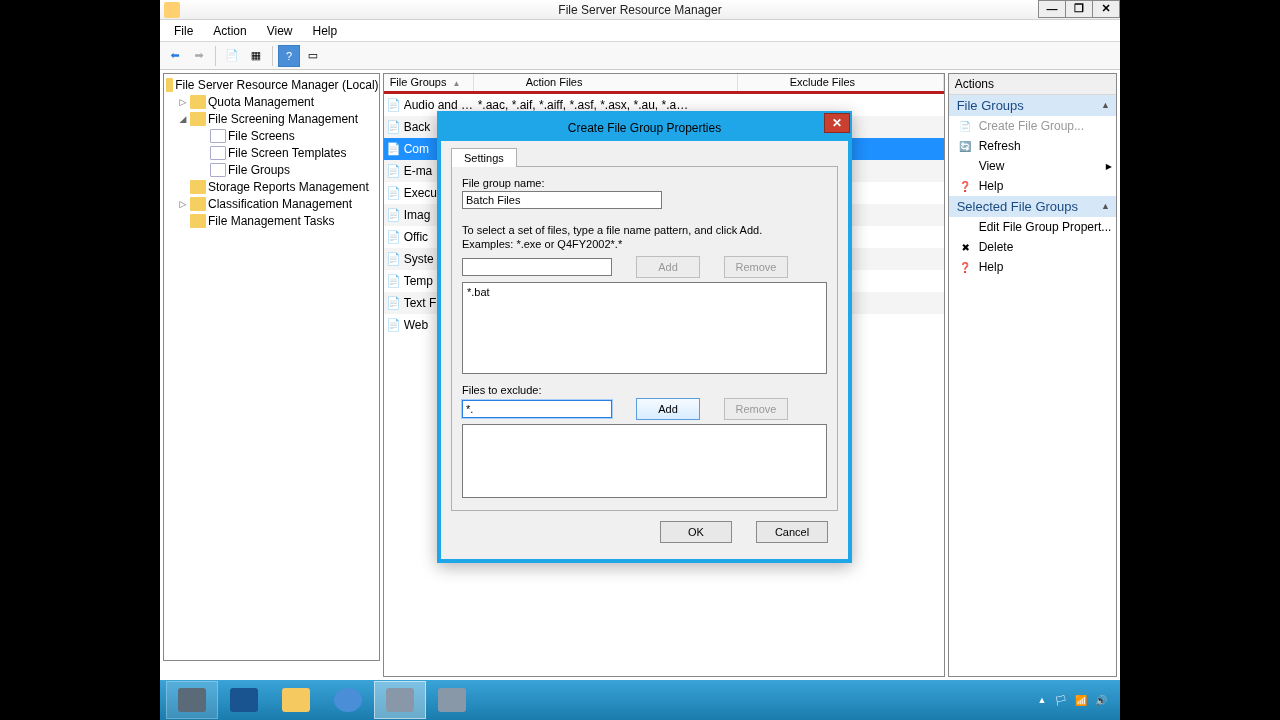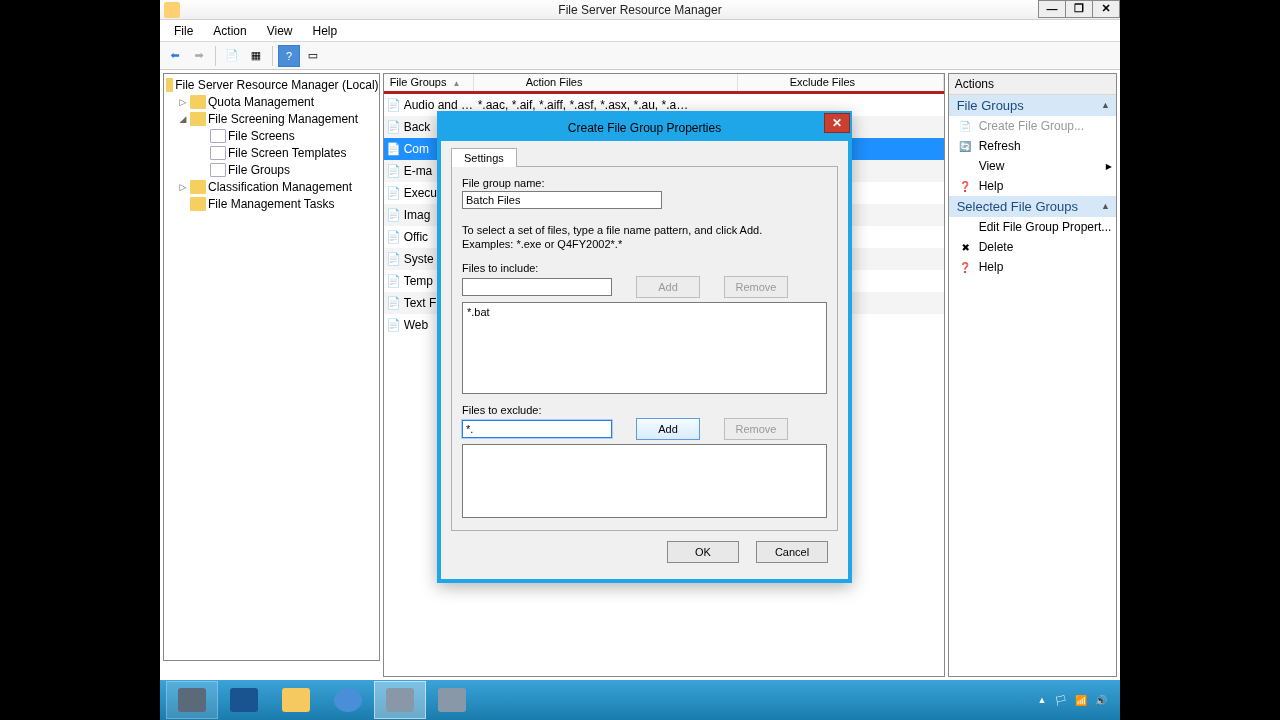--- a/index.html
+++ b/index.html
@@ -62,21 +62,21 @@
 .tab { display: inline-block; background: #fff; border: 1px solid #b0b0b0; border-bottom: none; padding: 3px 12px; font-size: 11px; position: relative; top: 1px; }
 .panel { background: #f0f0f0; border: 1px solid #b0b0b0; padding: 8px 10px 12px 10px; }
 .field-label { margin: 2px 0 2px 0; }
 .txt { border: 1px solid #7a7a7a; background: #fff; font-size: 11px; padding: 1px 3px; height: 18px; }
 .txt.focused { border: 1px solid #2a7de1; box-shadow: 0 0 0 1px #a6cffd; }
 .instr { margin: 14px 0 4px 0; line-height: 1.3; }
 .btn { height: 22px; border: 1px solid #8a8a8a; background: #e8e8e8; font-size: 11px; min-width: 64px; }
 .btn.default { background: linear-gradient(#f6faff, #d8ecff); border: 1px solid #5a9de0; }
 .btn[disabled] { color: #999; background: #ececec; border-color: #bdbdbd; }
 .listbox { border: 1px solid #7a7a7a; background: #fff; font-size: 11px; padding: 3px 4px; }
-.dialog-buttons { display: flex; justify-content: flex-end; gap: 17px; padding: 10px 10px 8px 0; }
+.dialog-buttons { display: flex; justify-content: flex-end; gap: 24px; padding: 10px 10px 8px 0; }
 .dialog-buttons .btn { min-width: 72px; }
 
 
 .taskbar { position: absolute; left: 0; bottom: 0; width: 100%; height: 40px; background: linear-gradient(#3aa3d8, #1a7cad); display: flex; align-items: center; padding: 0 6px; }
 .taskbar .tb-item { width: 52px; height: 38px; display: flex; align-items: center; justify-content: center; }
 .taskbar .tb-item.pinned { background: rgba(255,255,255,0.15); border: 1px solid rgba(255,255,255,0.25); }
 .taskbar .tb-item.active { background: rgba(255,255,255,0.35); border: 1px solid rgba(255,255,255,0.5); }
 .taskbar .tb-glyph { width: 28px; height: 24px; border-radius: 3px; }
 .tray { margin-left: auto; display: flex; align-items: center; gap: 8px; color: #fff; font-size: 10px; padding-right: 6px; }
 .tray .tri { font-size: 9px; }
@@ -141,20 +141,25 @@
             <span class="exp"></span>
             <span class="tree-icon i-file"></span>
             <span>File Screen Templates</span>
           </div>
           <div class="tree-row" style="padding-left: 34px;">
             <span class="exp"></span>
             <span class="tree-icon i-file"></span>
             <span>File Groups</span>
           </div>
           <div class="tree-row" style="padding-left: 14px;">
+            <span class="exp"></span>
+            <span class="tree-icon i-folder"></span>
+            <span>Storage Reports Management</span>
+          </div>
+          <div class="tree-row" style="padding-left: 14px;">
             <span class="exp">▷</span>
             <span class="tree-icon i-folder"></span>
             <span>Classification Management</span>
           </div>
           <div class="tree-row" style="padding-left: 14px;">
             <span class="exp"></span>
             <span class="tree-icon i-folder"></span>
             <span>File Management Tasks</span>
           </div>
         </div>
@@ -278,21 +283,20 @@
     <div class="dialog-body">
       <div class="tab">Settings</div>
       <div class="panel">
         <div class="field-label">File group name:</div>
         <input class="txt" style="width: 200px;" value="Batch Files">
         <div class="instr">
           <span>To select a set of files, type a file name pattern, and click Add.</span><br>
           <span>Examples: *.exe or Q4FY2002*.*</span>
         </div>
 
-        <div class="field-label" style="margin-top:10px">Files to include:</div>
         <div style="display:flex;gap:24px;align-items:center">
           <input class="txt" style="width: 150px;" value="">
           <button class="btn" disabled="">Add</button>
           <button class="btn" disabled="">Remove</button>
         </div>
         <div class="listbox" style="height:92px;margin-top:4px">*.bat</div>
 
         <div class="field-label" style="margin-top:10px">Files to exclude:</div>
         <div style="display:flex;gap:24px;align-items:center">
           <input class="txt focused" style="width: 150px;" value="*.">

